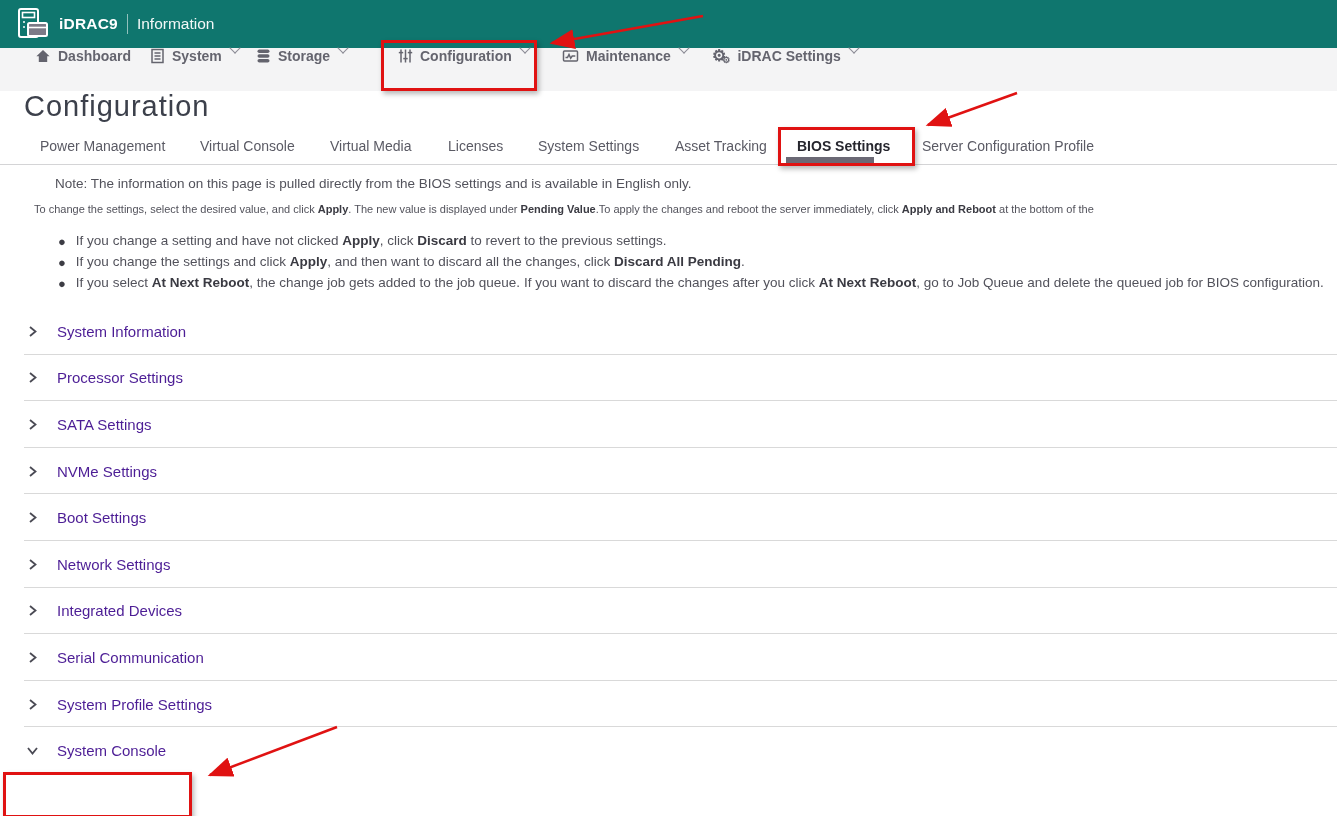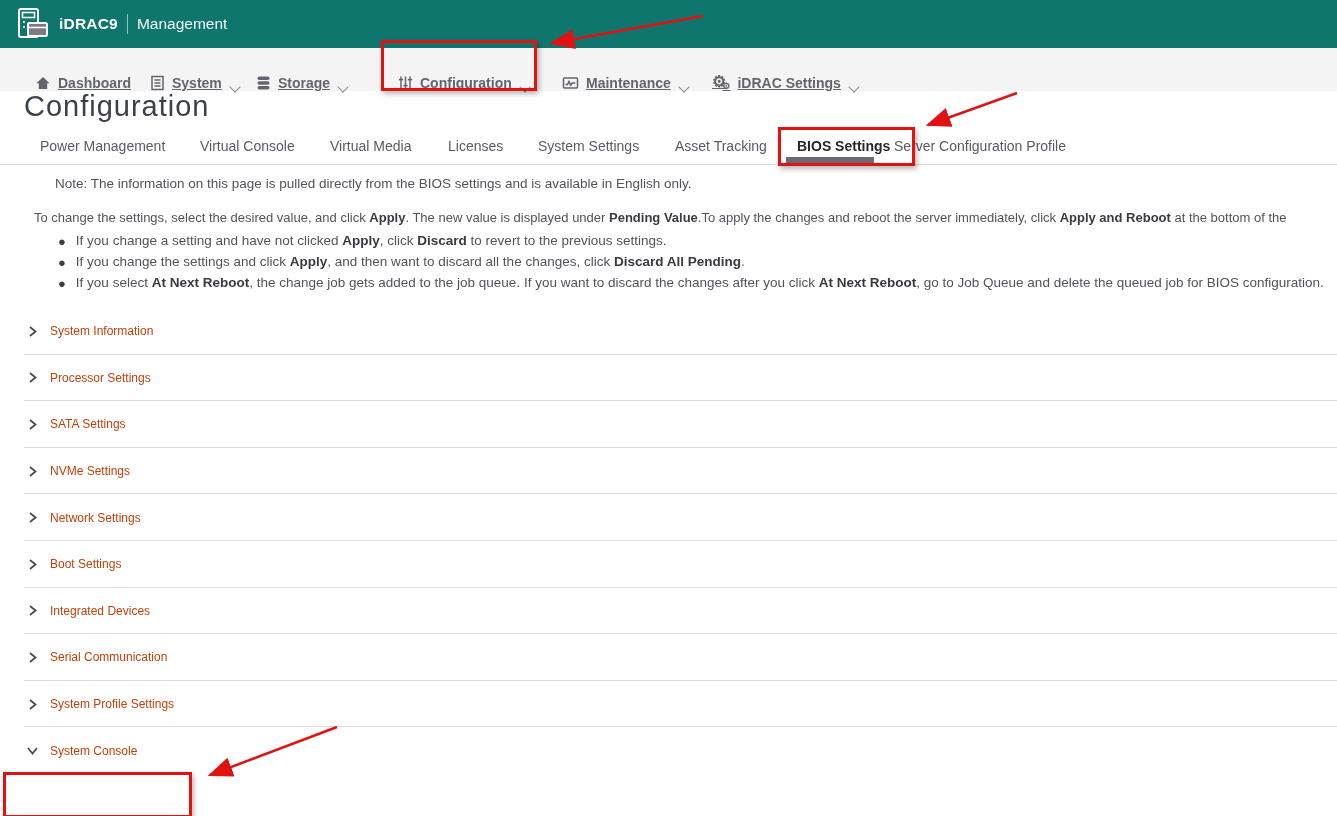--- a/index.html
+++ b/index.html
@@ -16,22 +16,22 @@
   .logo{margin-left:10px;display:flex;align-items:center;}
   .brand-wrap{display:flex;align-items:center;margin-left:9px;color:#ffffff;font-size:15.5px;}
   .brand{font-weight:700;letter-spacing:.2px;}
   .brand-sep{width:1px;height:20px;background:rgba(255,255,255,.55);margin:0 9px;}
   .edition{font-weight:400;opacity:.95;}
   
   .nav-bar{
     position:absolute;top:48px;left:0;width:1337px;height:43px;background:#f4f4f5;
   }
   .nav-item{
-    position:absolute;top:0;height:43px;display:flex;align-items:flex-end;
-    color:#64646e;font-size:14px;font-weight:700;cursor:pointer;white-space:nowrap;text-decoration:underline;
+    position:absolute;top:0;height:43px;display:flex;align-items:flex-start;
+    color:#64646e;font-size:14px;font-weight:700;cursor:pointer;white-space:nowrap;
   }
   .nav-item .nicon{display:inline-flex;margin-right:7px;}
   .chev{
     display:inline-block;width:7px;height:7px;margin-left:9px;margin-top:-4px;
     border-right:1.7px solid #8a8a94;border-bottom:1.7px solid #8a8a94;
     transform:rotate(45deg);
   }
   .gear-big{font-size:16px;line-height:1;}
   .gear-small{font-size:9px;line-height:1;margin-left:-4px;margin-top:8px;display:inline-block;}
   
@@ -47,45 +47,45 @@
   }
   .tab{
     position:absolute;top:0;height:33px;line-height:30px;font-size:14px;color:#5a5a64;
     cursor:pointer;white-space:nowrap;
   }
   .tab.active{color:#26262e;font-weight:700;}
   .tab-underline{
     position:absolute;left:786px;top:26px;width:88px;height:7px;background:#6b6975;
   }
   .t0{left:40px}.t1{left:200px}.t2{left:330px}.t3{left:448px}
-  .t4{left:538px}.t5{left:675px}.t6{left:797px}.t7{left:894px}
+  .t4{left:538px}.t5{left:675px}.t6{left:797px}.t7{left:922px}
   
   .note-line{
     position:absolute;top:176px;left:38px;font-size:13.5px;color:#52525b;white-space:nowrap;margin-left:17px;
   }
   .intro-line{
-    position:absolute;top:210px;left:34px;width:1303px;font-size:13px;color:#52525b;
+    position:absolute;top:203px;left:34px;width:1303px;font-size:11px;color:#52525b;
     white-space:nowrap;overflow:hidden;
   }
   .bullets{
     position:absolute;top:233px;left:58px;font-size:13.5px;color:#52525b;
   }
   .bullet-row{display:flex;align-items:flex-start;height:20.8px;white-space:nowrap;}
   .bullet-dot{margin-right:10px;font-size:13px;line-height:1.35;color:#3c3c44;}
   .seg-b{font-weight:700;color:#3a3a42;}
   
   .accordion{position:absolute;top:308px;left:0;width:1337px;}
   .acc-row{
     position:relative;height:46.6px;display:flex;align-items:center;cursor:pointer;
   }
   .acc-row .divider{
     position:absolute;left:24px;right:0;bottom:0;height:1px;background:#d9d9d9;
   }
   .acc-chev{margin-left:26px;display:inline-flex;width:13px;}
-  .acc-label{margin-left:11px;font-size:12px;color:#c2410c;}
+  .acc-label{margin-left:18px;font-size:15px;color:#4c1d95;}
   
   .anno-box{
     position:absolute;border:3px solid #e01212;pointer-events:none;
     box-shadow:2px 3px 5px rgba(0,0,0,.28);
   }
   .anno-box1{left:381px;top:40px;width:150px;height:45px;}
   .anno-box2{left:778px;top:127px;width:131px;height:33px;}
   .anno-box3{left:3px;top:772px;width:183px;height:40px;}
   .anno-arrows{position:absolute;top:0;left:0;pointer-events:none;}
 </style>
@@ -99,21 +99,21 @@
       <rect x="6.5" y="5.5" width="12" height="5" stroke="#ffffff" stroke-width="1.6"></rect>
       <line x1="7" y1="15" x2="9" y2="15" stroke="#ffffff" stroke-width="1.6"></line>
       <line x1="7" y1="20" x2="9" y2="20" stroke="#ffffff" stroke-width="1.6"></line>
       <rect x="12" y="16" width="19" height="13" rx="1.5" fill="#7c7a87" stroke="#ffffff" stroke-width="2"></rect>
       <line x1="12" y1="20.5" x2="31" y2="20.5" stroke="#ffffff" stroke-width="1.6"></line>
     </svg>
   </span>
   <span class="brand-wrap">
     <span class="brand">iDRAC9</span>
     <span class="brand-sep"></span>
-    <span class="edition">Management</span>
+    <span class="edition">Information</span>
   </span>
 </div>
 
 <div class="nav-bar">
   <div class="nav-item" style="left:35px">
     <span class="nicon">
       <svg width="16" height="16" viewBox="0 0 16 16">
           <path d="M8 2 L14.6 8.2 H12.2 V14 H3.8 V8.2 H1.4 Z" fill="#64646e"></path>
         </svg>
     </span>
@@ -245,30 +245,30 @@
       </span>
     <span class="acc-label">NVMe Settings</span>
     <span class="divider"></span>
   </div>
   <div class="acc-row">
     <span class="acc-chev">
         <svg width="13" height="13" viewBox="0 0 13 13" fill="none" stroke="#4a4a54" stroke-width="1.8">
           <polyline points="4,2 9.5,6.5 4,11"></polyline>
         </svg>
       </span>
+    <span class="acc-label">Boot Settings</span>
+    <span class="divider"></span>
+  </div>
+  <div class="acc-row">
+    <span class="acc-chev">
+        <svg width="13" height="13" viewBox="0 0 13 13" fill="none" stroke="#4a4a54" stroke-width="1.8">
+          <polyline points="4,2 9.5,6.5 4,11"></polyline>
+        </svg>
+      </span>
     <span class="acc-label">Network Settings</span>
-    <span class="divider"></span>
-  </div>
-  <div class="acc-row">
-    <span class="acc-chev">
-        <svg width="13" height="13" viewBox="0 0 13 13" fill="none" stroke="#4a4a54" stroke-width="1.8">
-          <polyline points="4,2 9.5,6.5 4,11"></polyline>
-        </svg>
-      </span>
-    <span class="acc-label">Boot Settings</span>
     <span class="divider"></span>
   </div>
   <div class="acc-row">
     <span class="acc-chev">
         <svg width="13" height="13" viewBox="0 0 13 13" fill="none" stroke="#4a4a54" stroke-width="1.8">
           <polyline points="4,2 9.5,6.5 4,11"></polyline>
         </svg>
       </span>
     <span class="acc-label">Integrated Devices</span>
     <span class="divider"></span>

